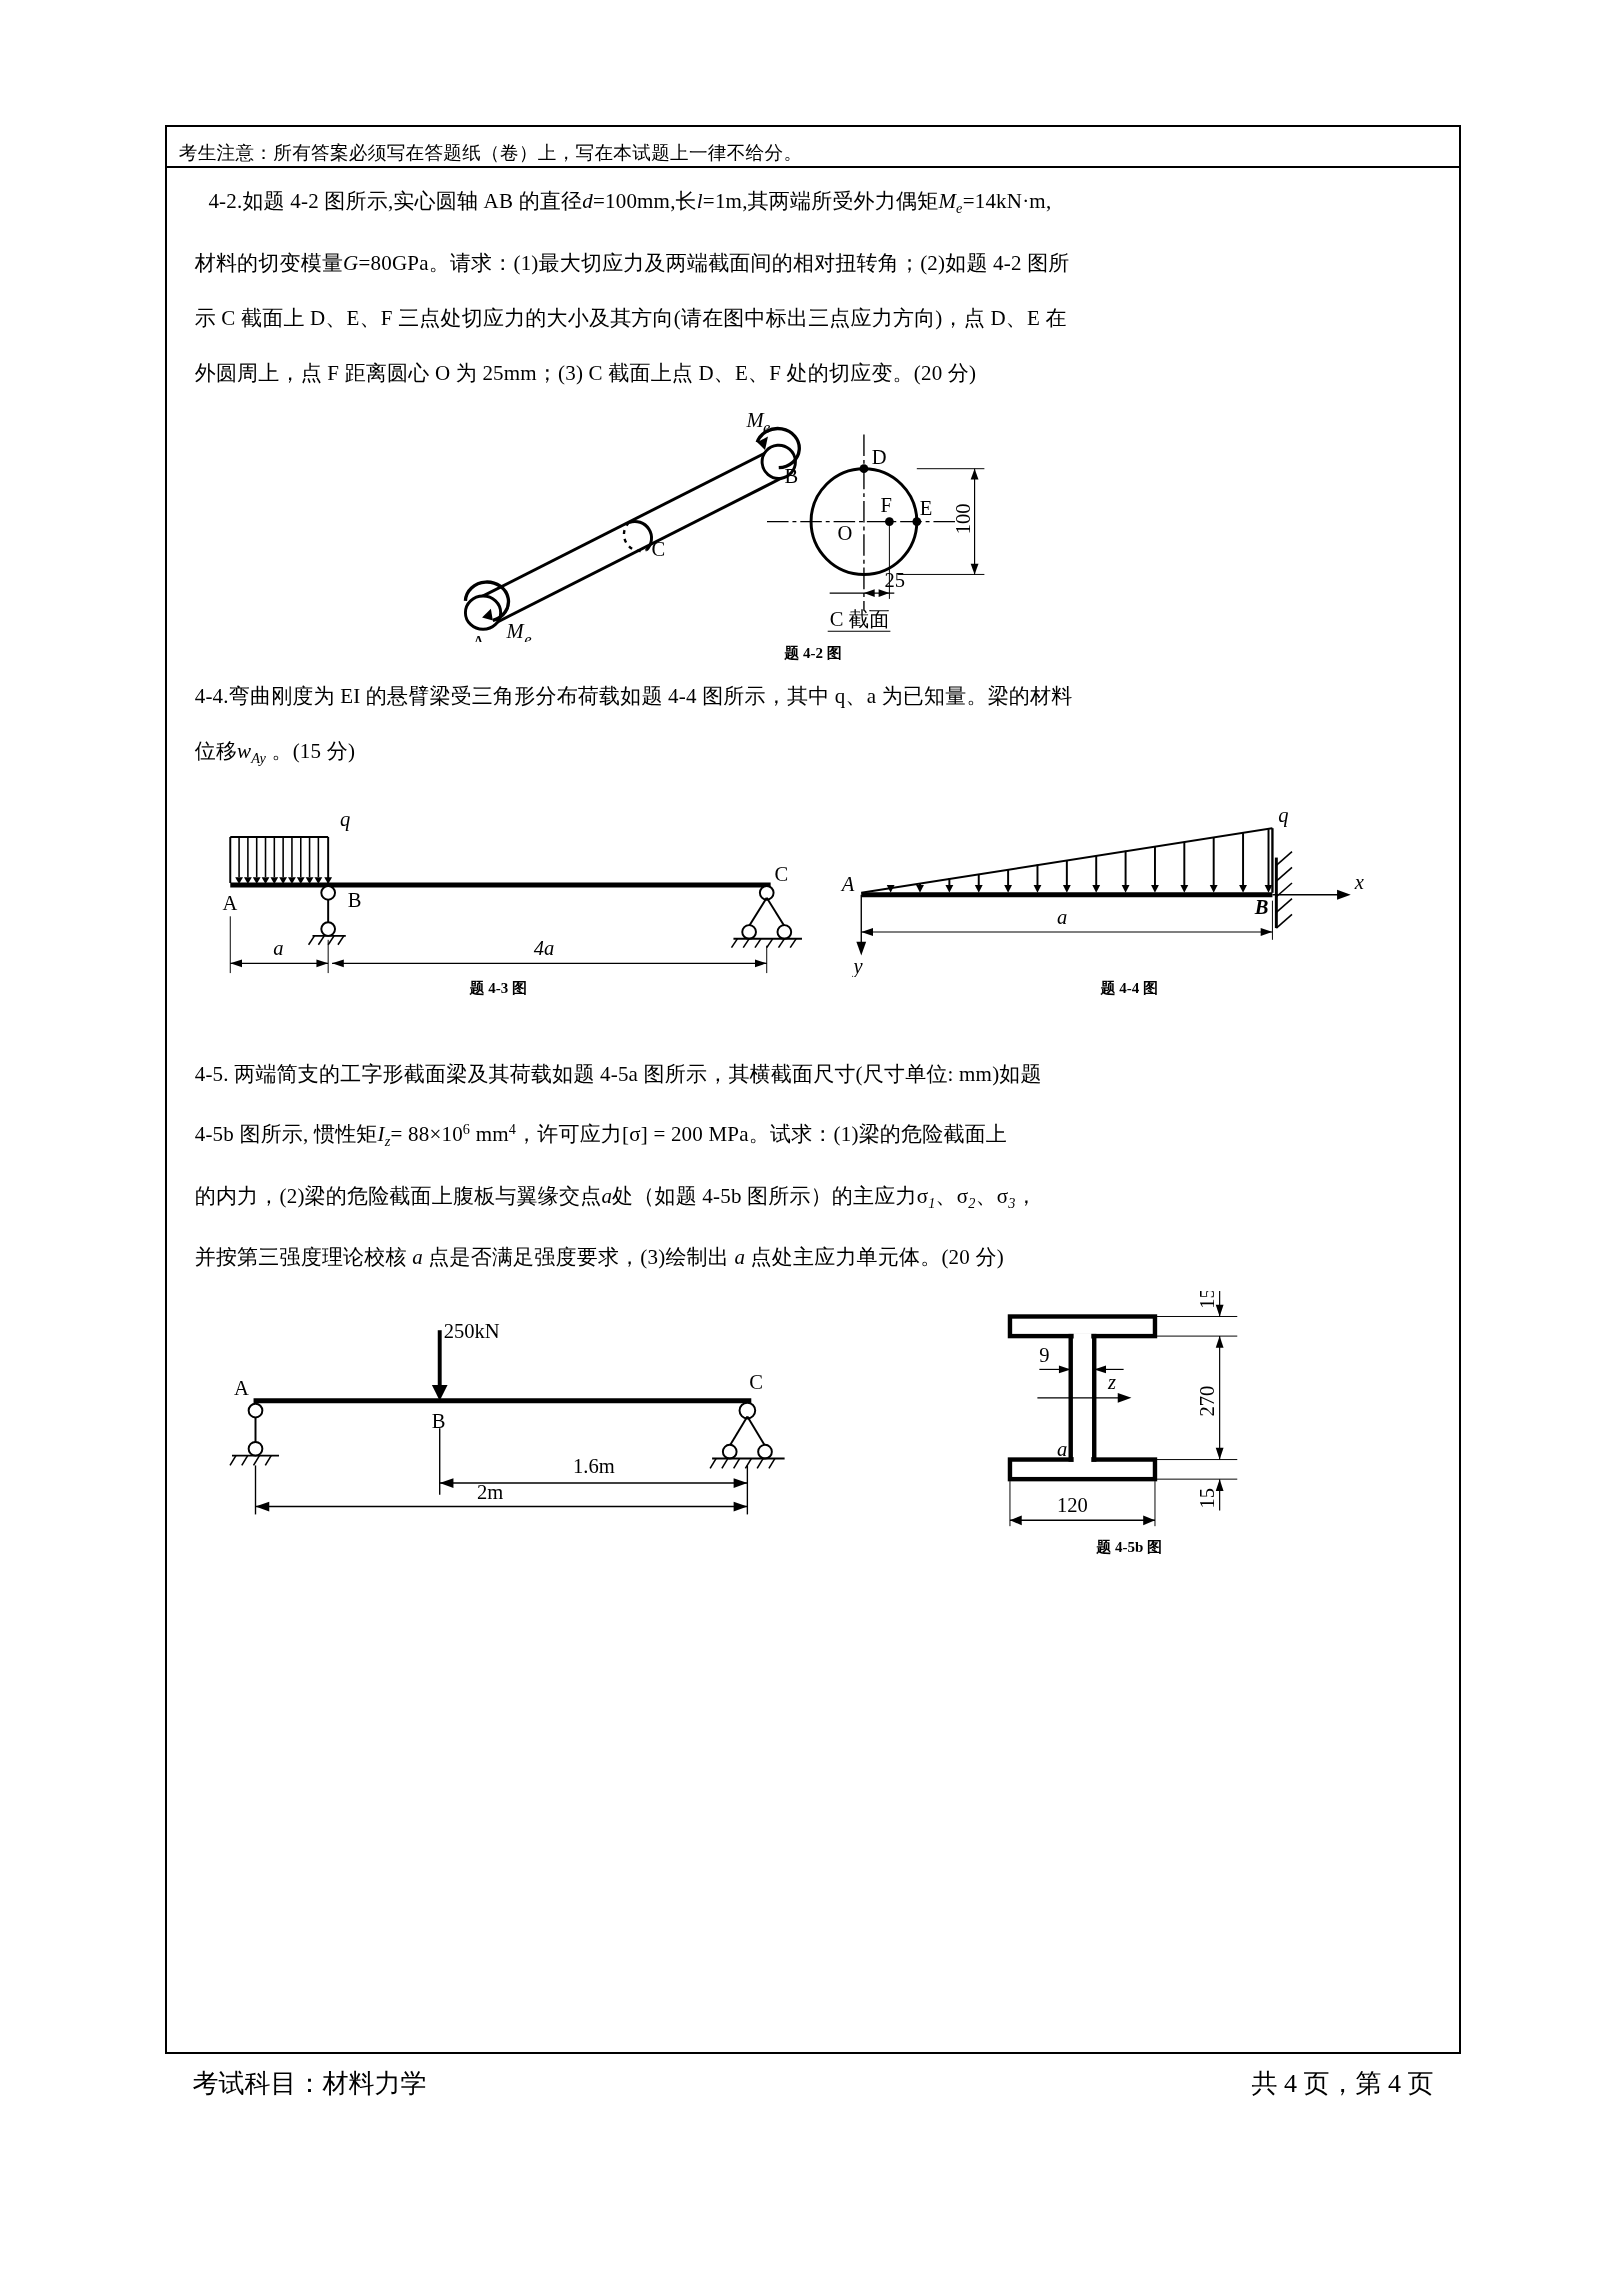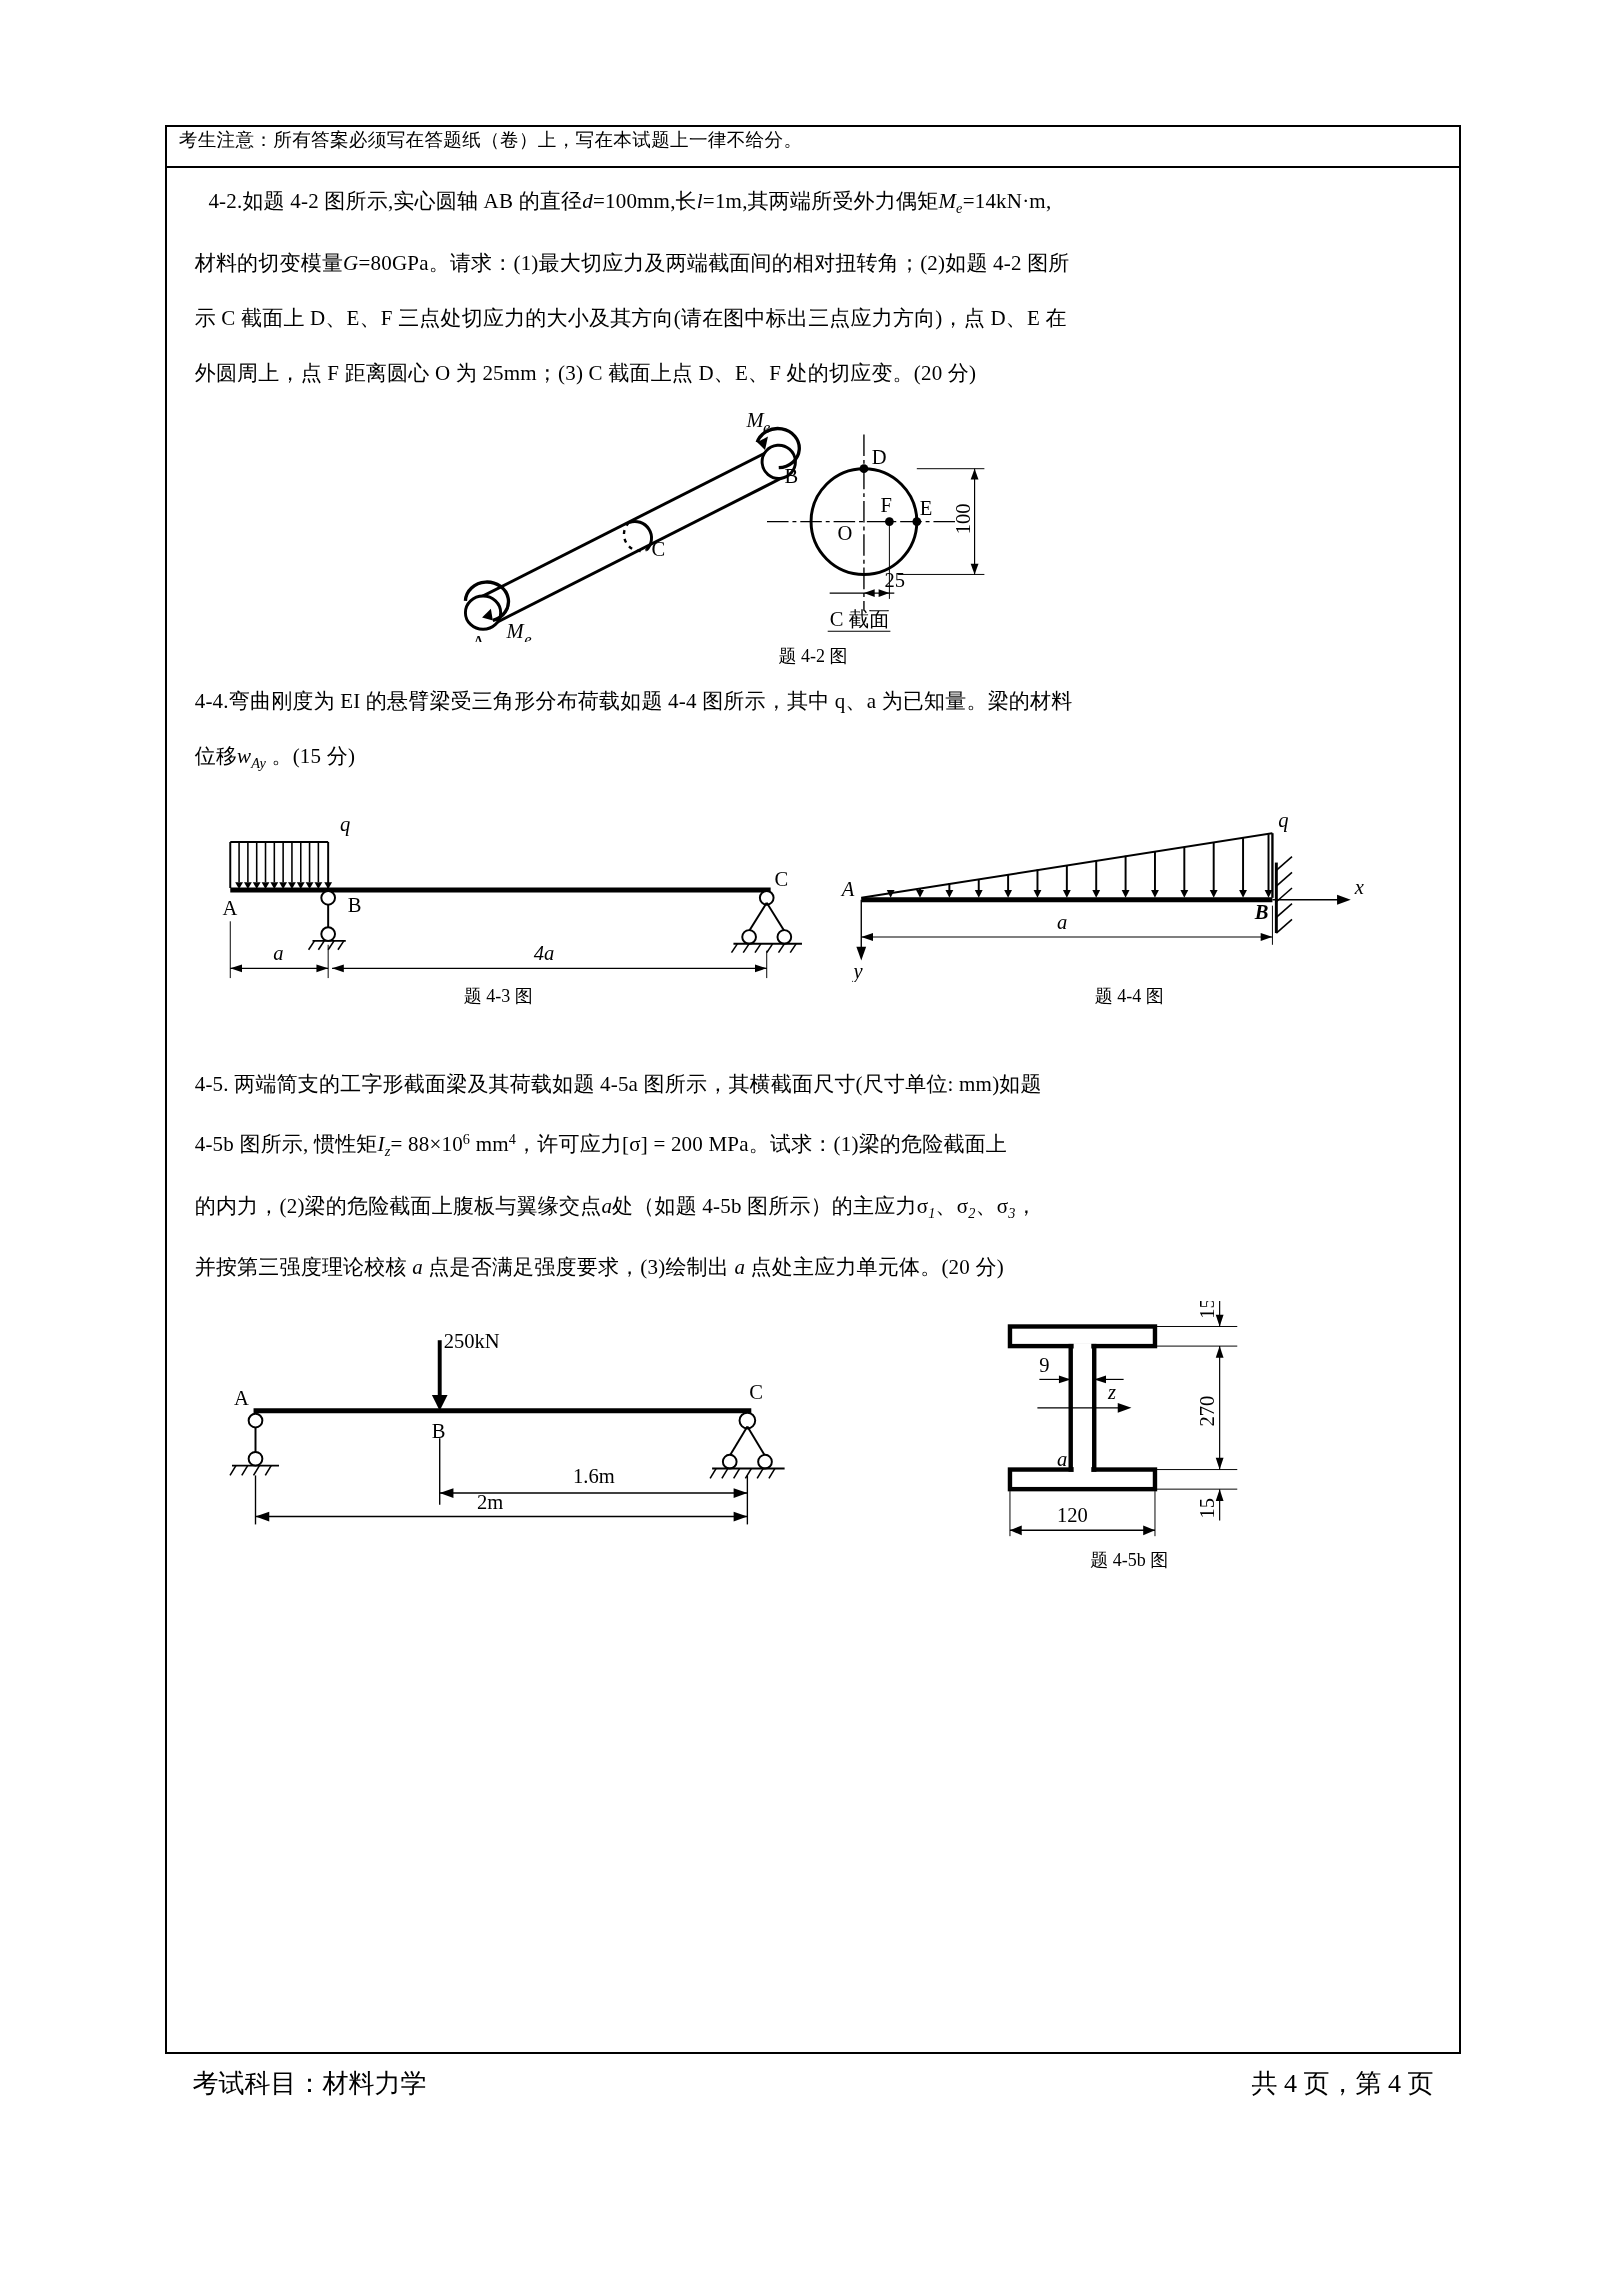--- a/index.html
+++ b/index.html
@@ -33,21 +33,21 @@
     box-sizing: border-box;
   }
   .notice-bar {
     position: absolute;
     left: 0; top: 0;
     width: 100%;
     height: 41px;
     border-bottom: 2px solid #000;
     box-sizing: border-box;
     display: flex;
-    align-items: flex-start;
+    align-items: flex-end;
     padding-left: 11.8px;
     font-size: 18.6px;
     letter-spacing: 0.3px;
   }
   .body-area {
     position: absolute;
     left: 0;
     top: 41px;
     width: 100%;
     padding: 0 15.7px;
@@ -59,22 +59,23 @@
     text-align: justify;
     margin: 12px;
     letter-spacing: 0.2px;
   }
   .p-indent { text-indent: 13.7px; }
   .it { font-style: italic; font-family: "Liberation Serif", serif; }
   .sub { font-size: 0.68em; vertical-align: -0.32em; font-style: italic;}
   .sup { font-size: 0.68em; vertical-align: 0.5em; }
   .fig-caption {
     text-align: center;
-    font-size: 18px;
+    font-size: 15px;
     margin-top: 2px;
+    font-weight: bold;
   }
   .spacer-line { height: 43px; }
 
   
   .figwrap { position: relative; }
   svg { display: block; }
   .lbl { font-family: "Liberation Serif", serif; font-size: 21px; }
   .lbl-i { font-family: "Liberation Serif", serif; font-size: 21px; font-style: italic; }
   .lbl-sm { font-family: "Liberation Serif", serif; font-size: 17px; }
 

